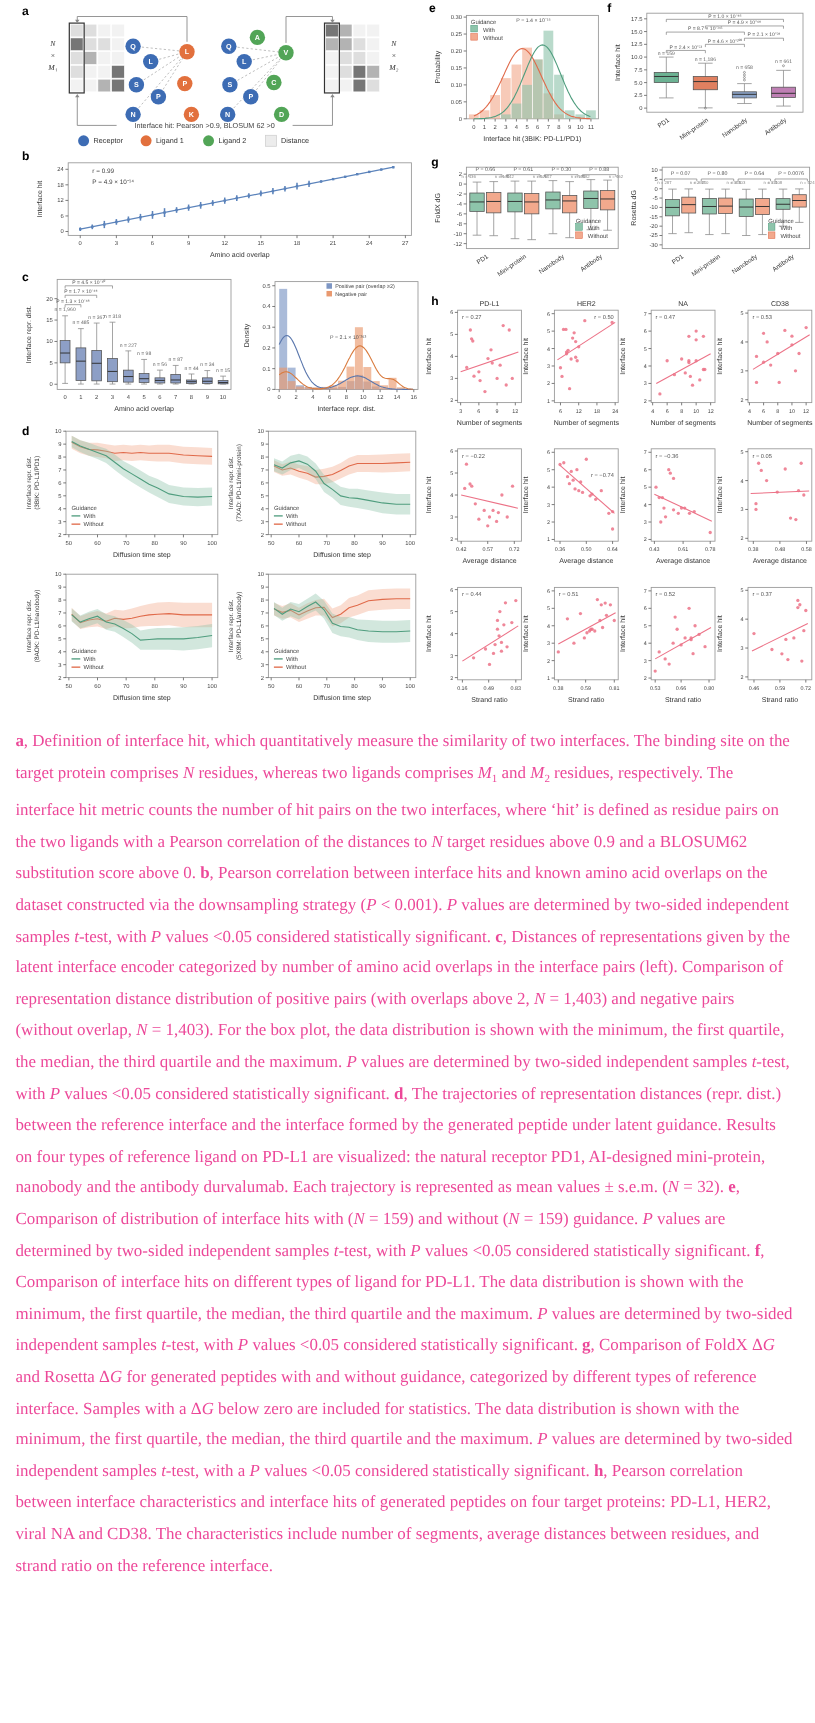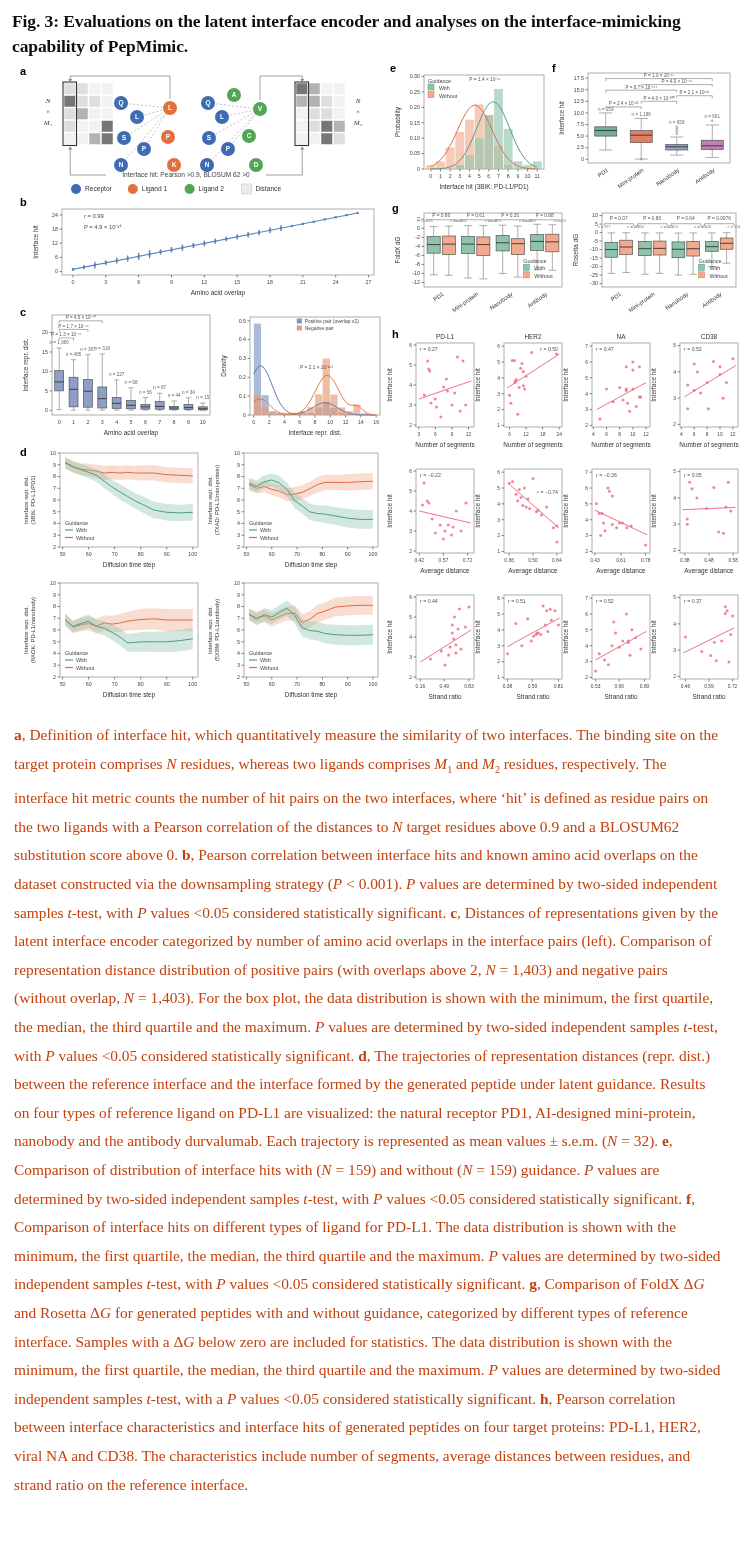--- a/index.html
+++ b/index.html
@@ -2,30 +2,29 @@
 <html><head>
 <meta charset="utf-8">
 <style>
   html,body{margin:0;padding:0;background:#ffffff;}
   body{width:741px;font-family:"Liberation Serif",serif;color:#111;}
   .page{width:741px;}
   .fig-title{font-weight:bold;font-size:17.5px;line-height:25px;padding:9px 18px 2px 12px;color:#0e0e0e;letter-spacing:-0.1px;}
   .figure{position:relative;width:741px;height:654px;}
   .panel{position:absolute;}
   svg{overflow:visible;display:block;}
-  .caption{padding:6px 18px 26px 14px;font-size:15.4px;line-height:28.6px;color:#c2410c;text-align:left;}
+  .caption{padding:6px 18px 26px 14px;font-size:15.4px;line-height:28.6px;color:#ec4899;text-align:left;}
   .caption b{font-weight:bold;}
   .caption i{font-style:italic;}
   .caption sub{font-size:10px;}
 </style>
 </head>
 <body>
 <div class="page">
 
-<div class="fig-title">Fig. 3: Evaluations on the latent interface encoder and analyses on the interface-mimicking capability of PepMimic.</div>
 
 <div class="figure">
   <div class="panel" style="left:18px;top:4px">
         <svg width="366" height="130" viewBox="0 0 366 130">
           <text x="2" y="10" font-size="11" fill="#000" text-anchor="start" font-family="Liberation Sans, sans-serif" font-weight="bold">a</text>
           <rect x="46" y="18" width="11.5" height="11.5" fill="#dedede" stroke="#fff" stroke-width="0.5"></rect>
           <rect x="58.5" y="18" width="11.5" height="11.5" fill="#dedede" stroke="#fff" stroke-width="0.5"></rect>
           <rect x="71" y="18" width="11.5" height="11.5" fill="#f2f2f2" stroke="#fff" stroke-width="0.5"></rect>
           <rect x="83.5" y="18" width="11.5" height="11.5" fill="#f2f2f2" stroke="#fff" stroke-width="0.5"></rect>
           <rect x="46" y="30.5" width="11.5" height="11.5" fill="#767676" stroke="#fff" stroke-width="0.5"></rect>

